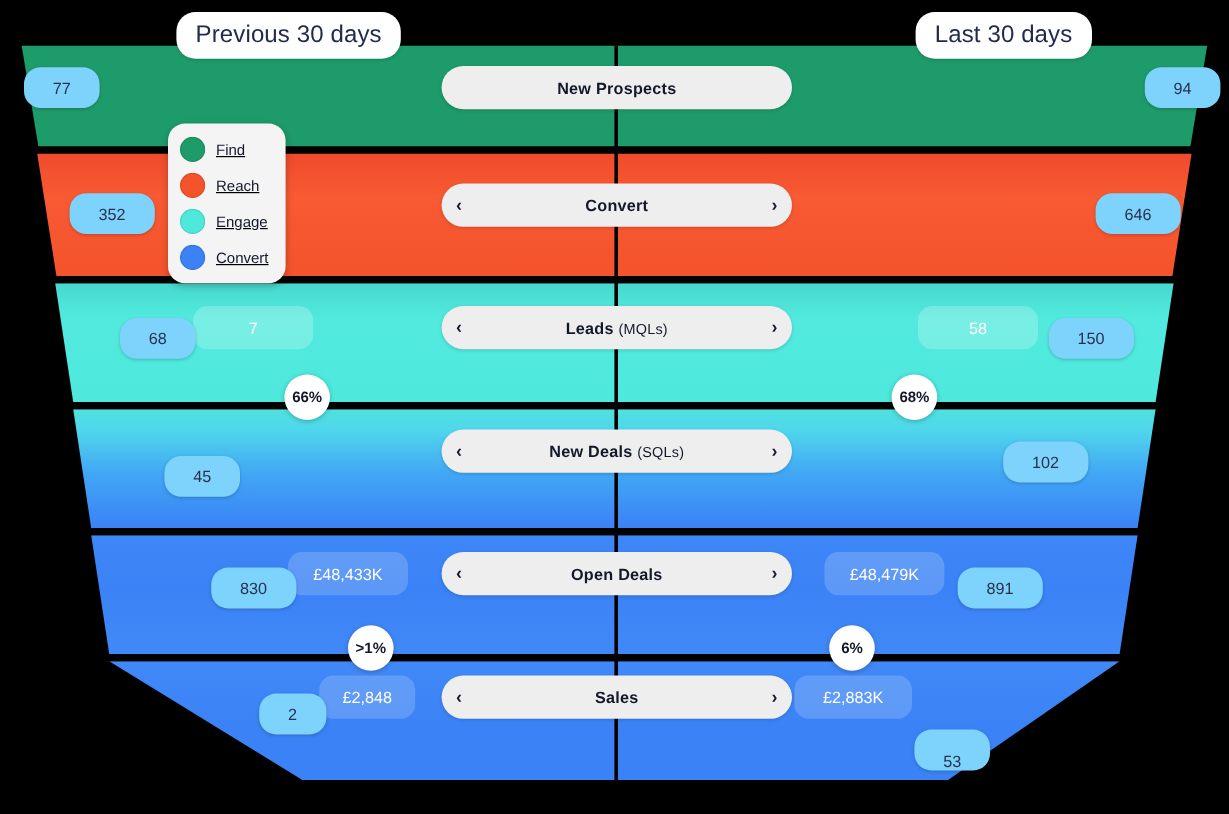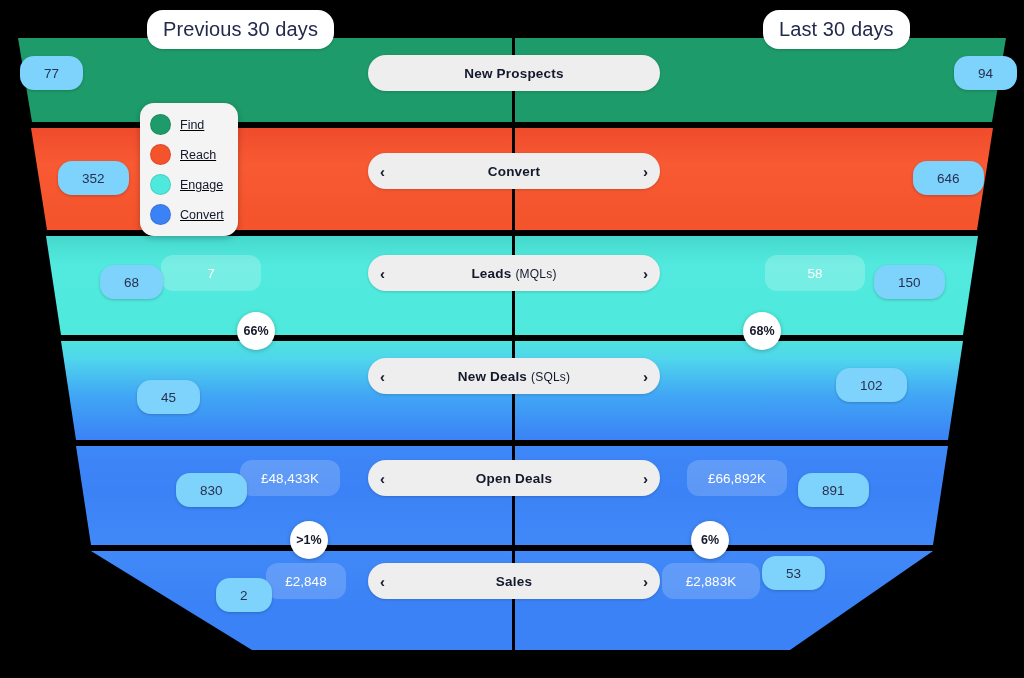--- a/index.html
+++ b/index.html
@@ -303,21 +303,21 @@
     <span class="txt">Open Deals</span>
     <span class="arrow arrow-r">›</span>
   </div>
   <div class="count-badge" style="left:176px;top:473px;">
     <span>830</span>
   </div>
   <div class="value-pill vp-blue" style="left:240px;top:460px;width:100px;">
     <span>£48,433K</span>
   </div>
   <div class="value-pill vp-blue" style="left:687px;top:460px;width:100px;">
-    <span>£66,892K</span>
+    <span>£48,479K</span>
   </div>
   <div class="count-badge" style="left:798px;top:473px;">
     <span>891</span>
   </div>
   <div class="pct-circle" style="left:290px;top:521px;">
     <span>&gt;1%</span>
   </div>
   <div class="pct-circle" style="left:691px;top:521px;">
     <span>6%</span>
   </div>
@@ -329,17 +329,17 @@
   </div>
   <div class="count-badge" style="left:216px;top:578px;">
     <span>2</span>
   </div>
   <div class="value-pill vp-blue" style="left:266px;top:563px;width:80px;">
     <span>£2,848</span>
   </div>
   <div class="value-pill vp-blue" style="left:662px;top:563px;width:98px;">
     <span>£2,883K</span>
   </div>
-  <div class="count-badge" style="left:762px;top:556px;">
+  <div class="count-badge" style="left:762px;top:608px;align-items:flex-end;">
     <span>53</span>
   </div>
 
 </div>
 
 </body></html>

